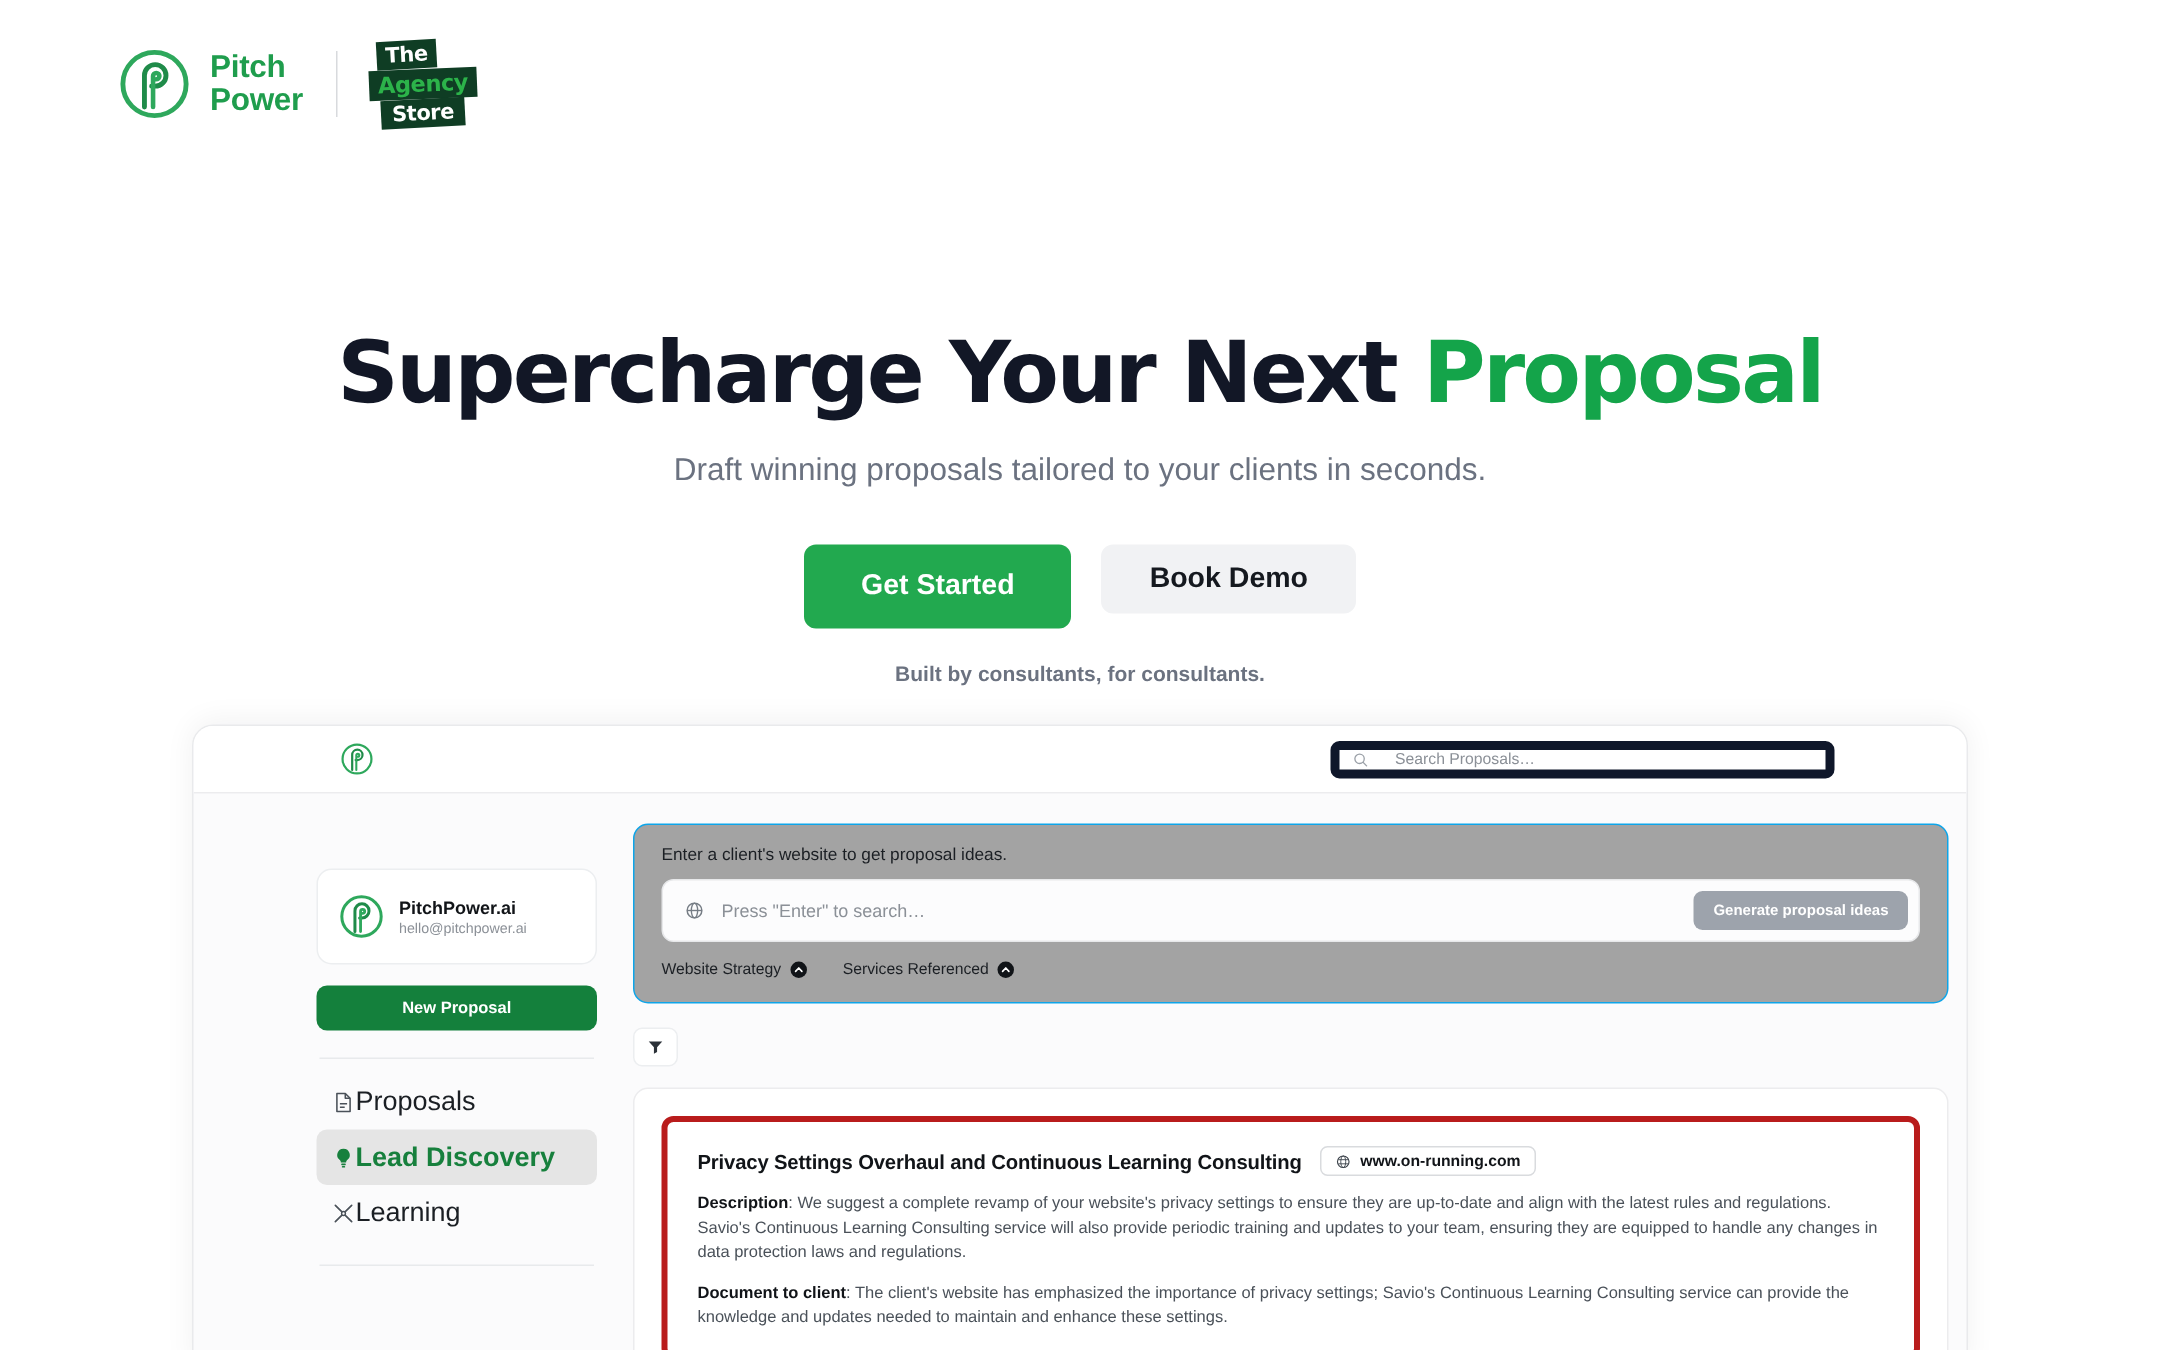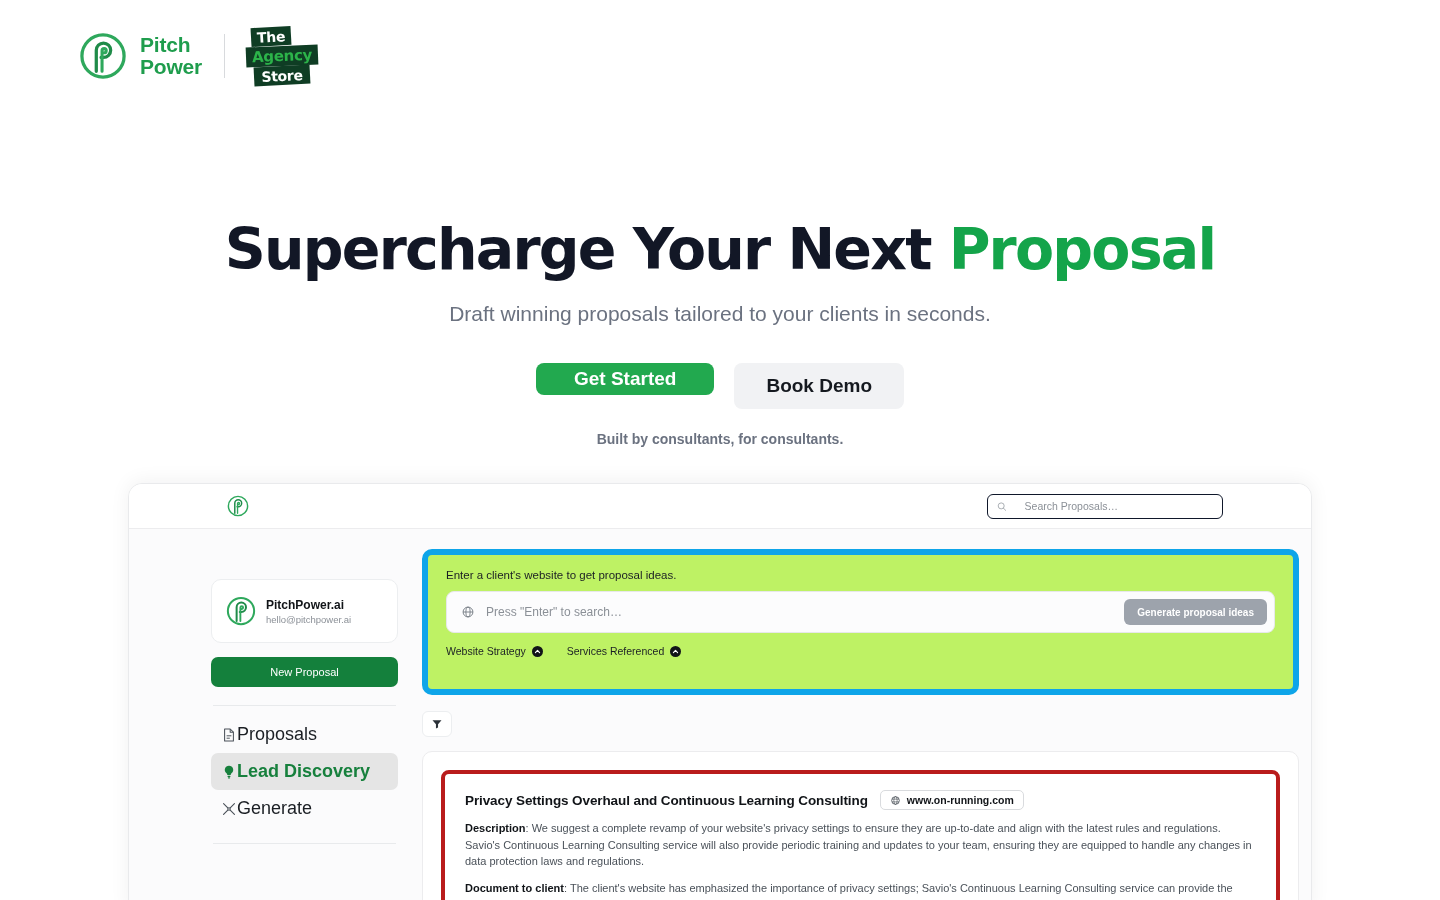--- a/index.html
+++ b/index.html
@@ -61,21 +61,21 @@
   .hero-title .accent { color: #14a44a; }
   .hero-sub {
     margin-top: 22px; font-size: 21px; color: #6b7280; font-weight: 400;
   }
   .hero-actions {
     margin-top: 37px; display: flex; justify-content: center; gap: 20px;
   }
   .btn-primary {
     background: #22a94f; color: #fff; border: none; cursor: pointer;
     font-family: inherit; font-size: 19px; font-weight: 700;
-    padding: 0 38px; height: 32px; border-radius: 8px;
+    padding: 0 38px; height: 56px; border-radius: 8px;
   }
   .btn-secondary {
     background: #f1f2f4; color: #15191f; border: none; cursor: pointer;
     font-family: inherit; font-size: 19px; font-weight: 700;
     padding: 0 32px; height: 46px; border-radius: 8px;
   }
   .hero-note {
     margin-top: 22px; font-size: 14px; font-weight: 700; color: #6b7280;
   }
 
@@ -88,22 +88,22 @@
     border-radius: 14px 14px 0 0;
     box-shadow: 0 -2px 20px rgba(17,24,39,0.06);
     overflow: hidden;
   }
   .app-topbar {
     height: 45px; background: #fff; border-bottom: 1px solid #ececee;
     display: flex; align-items: center; padding: 0 20px;
   }
   .app-logo { width: 22px; height: 22px; margin-left: 78px; }
   .app-search {
-    margin-left: auto; width: 236px; height: 25px;
-    border: 1px solid #0f172a; border-radius: 6px; background: #fff;
+    margin-left: auto; width: 336px; height: 25px;
+    border: 6px solid #0f172a; border-radius: 6px; background: #fff;
     display: flex; align-items: center; gap: 18px; padding: 0 9px;
     margin-right: 68px;
   }
   .app-search input {
     border: none; outline: none; background: transparent;
     font-family: inherit; font-size: 10.5px; color: #6b7280; width: 100%;
   }
   .app-search input::placeholder { color: #8b9097; }
 
   .app-body { display: flex; padding: 20px 12px 0 82px; gap: 24px; }
@@ -113,37 +113,37 @@
   .side-card {
     background: #fff; border: 1px solid #eceef0; border-radius: 10px;
     padding: 16px 14px; display: flex; align-items: center; gap: 10px; margin-top: 30px;
   }
   .side-card-logo { width: 30px; height: 30px; flex: none; }
   .side-card-name { font-size: 12px; font-weight: 700; color: #111418; }
   .side-card-mail { font-size: 9.5px; color: #8b9097; margin-top: 2px; }
   .new-proposal {
     margin-top: 14px; width: 100%; height: 30px; border: none; cursor: pointer;
     background: #14803c; color: #fff; border-radius: 7px;
-    font-family: inherit; font-size: 11px; font-weight: 400;
+    font-family: inherit; font-size: 11px; font-weight: 700;
   }
   .side-sep { height: 1px; background: #e8eaec; margin: 18px 2px 10px; }
   .nav-item {
     display: flex; align-items: center; gap: 0;
     padding: 8px 10px; border-radius: 7px; cursor: pointer;
     font-size: 18px; color: #1b1f24;
   }
   .nav-item.active { background: #e5e5e5; color: #17803d; font-weight: 600; }
   .nav-icon { width: 16px; height: 16px; flex: none; display: block; }
   .side-sep2 { height: 1px; background: #e8eaec; margin: 16px 2px 0; }
 
   
   .main { flex: 1; min-width: 0; }
   .panel {
-    background: #bef264; border: 6px solid #0ea5e9; border-radius: 10px;
-    padding: 14px 18px 32px;
+    background: #a3a3a3; border: 1px solid #0ea5e9; border-radius: 10px;
+    padding: 14px 18px 16px;
   }
   .panel-label { font-size: 11.5px; color: #1b1f24; margin-bottom: 10px; }
   .url-bar {
     height: 42px; border: 1px solid #e7e8ea; border-radius: 8px;
     background: #fcfcfd; display: flex; align-items: center;
     padding: 0 7px 0 14px; gap: 11px;
   }
   .url-bar input {
     flex: 1; border: none; outline: none; background: transparent;
     font-family: inherit; font-size: 12px; color: #6b7280;
@@ -278,21 +278,21 @@
         <span>Lead Discovery</span>
       </div>
 
 
       <div class="nav-item">
         <svg class="nav-icon" viewBox="0 0 20 20">
           <path d="M3.2 3.2l5.3 5.3M11.5 11.5l5.3 5.3" stroke="#4a5159" stroke-width="1.4" stroke-linecap="round"></path>
           <path d="M16.8 3.2l-5.3 5.3M8.5 11.5l-5.3 5.3" stroke="#4a5159" stroke-width="1.4" stroke-linecap="round"></path>
           <circle cx="10" cy="10" r="1.6" fill="none" stroke="#4a5159" stroke-width="1.2"></circle>
         </svg>
-        <span>Generate</span>
+        <span>Learning</span>
       </div>
 
       <div class="side-sep2"></div>
     </aside>
 
     <main class="main">
 
       <section class="panel">
         <div class="panel-label">Enter a client's website to get proposal ideas.</div>
 

